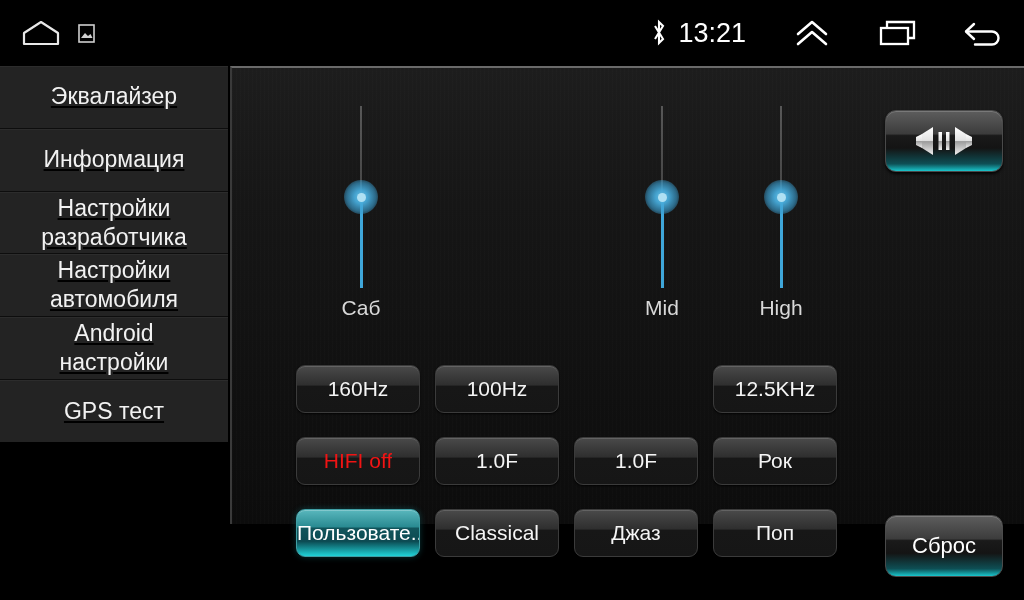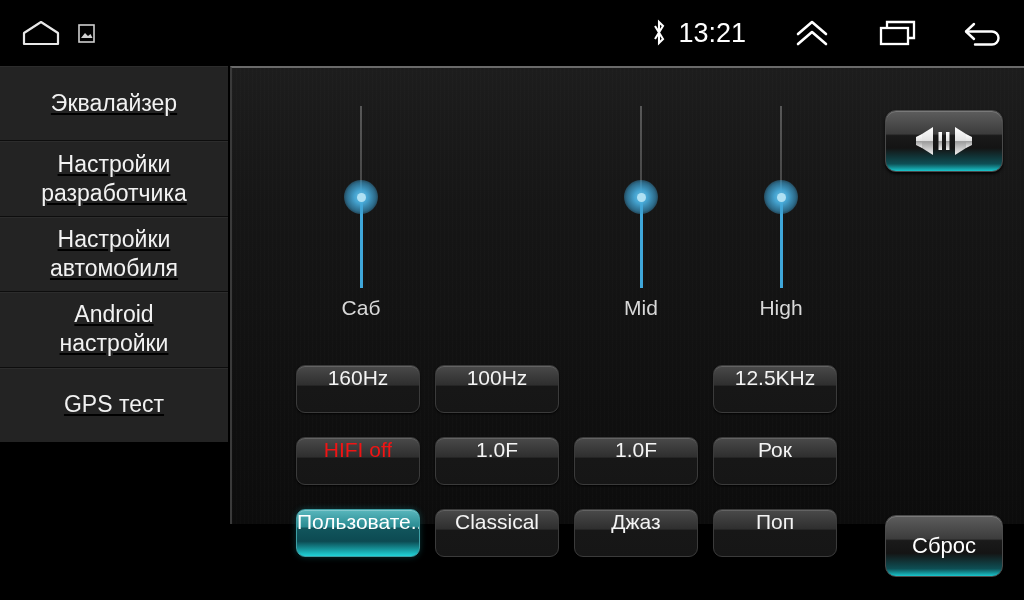--- a/index.html
+++ b/index.html
@@ -117,21 +117,21 @@
 
   
   .btn {
     position: absolute;
     width: 124px; height: 48px;
     border-radius: 9px;
     border: 1px solid #3b3b3b;
     background: linear-gradient(180deg, #4a4a4a 0%, #2e2e2e 42%, #171717 43%, #161616 100%);
     box-shadow: inset 0 1px 0 rgba(255,255,255,0.14),
                 0 1px 2px rgba(0,0,0,0.85);
-    display: flex; align-items: flex-start; justify-content: center;
+    display: flex; align-items: center; justify-content: center;
     color: #f4f4f4; font-size: 21px;
     overflow: hidden;
     white-space: nowrap;
   }
   .btn.red { color: #f01414; }
   .btn.active {
     background: linear-gradient(180deg, #59b7bd 0%, #2a8b92 36%, #11555c 40%, #0c4a52 68%, #1fd3d8 100%);
     border: 1px solid #3f9ea4;
     box-shadow: inset 0 1px 0 rgba(255,255,255,0.25),
                 0 0 6px rgba(30,200,210,0.25),
@@ -204,39 +204,40 @@
         <svg width="42" height="30" viewBox="0 0 42 30">
           <path d="M12 6 L4 13.5 L12 21" fill="none" stroke="#ffffff" stroke-width="2.4" stroke-linecap="round" stroke-linejoin="round"></path>
           <path d="M4.5 13.5 L30 13.5 A6.5 6.5 0 0 1 30 26.5 L13 26.5" fill="none" stroke="#ffffff" stroke-width="2.4" stroke-linecap="round" stroke-linejoin="round"></path>
         </svg>
       </span>
     </div>
   </div>
 
   <div id="sidebar">
     <div class="side-item">Эквалайзер</div>
+    <div class="side-item">Информация</div>
     <div class="side-item">Настройки
 разработчика</div>
     <div class="side-item">Настройки
 автомобиля</div>
     <div class="side-item">Android
 настройки</div>
     <div class="side-item">GPS тест</div>
   </div>
 
   <div id="main">
 
     <div id="sliders">
       <div class="slider" style="left:129px">
         <div class="sl-track"></div>
         <div class="sl-fill" style="top: 99px; height: 91px;"></div>
         <div class="sl-thumb" style="top: 82px;"></div>
         <div class="sl-label">Саб</div>
       </div>
-      <div class="slider" style="left:409px">
+      <div class="slider" style="left:430px">
         <div class="sl-track"></div>
         <div class="sl-fill" style="top: 99px; height: 91px;"></div>
         <div class="sl-thumb" style="top: 82px;"></div>
         <div class="sl-label">Mid</div>
       </div>
       <div class="slider" style="left:549px">
         <div class="sl-track"></div>
         <div class="sl-fill" style="top: 99px; height: 91px;"></div>
         <div class="sl-thumb" style="top: 82px;"></div>
         <div class="sl-label">High</div>

